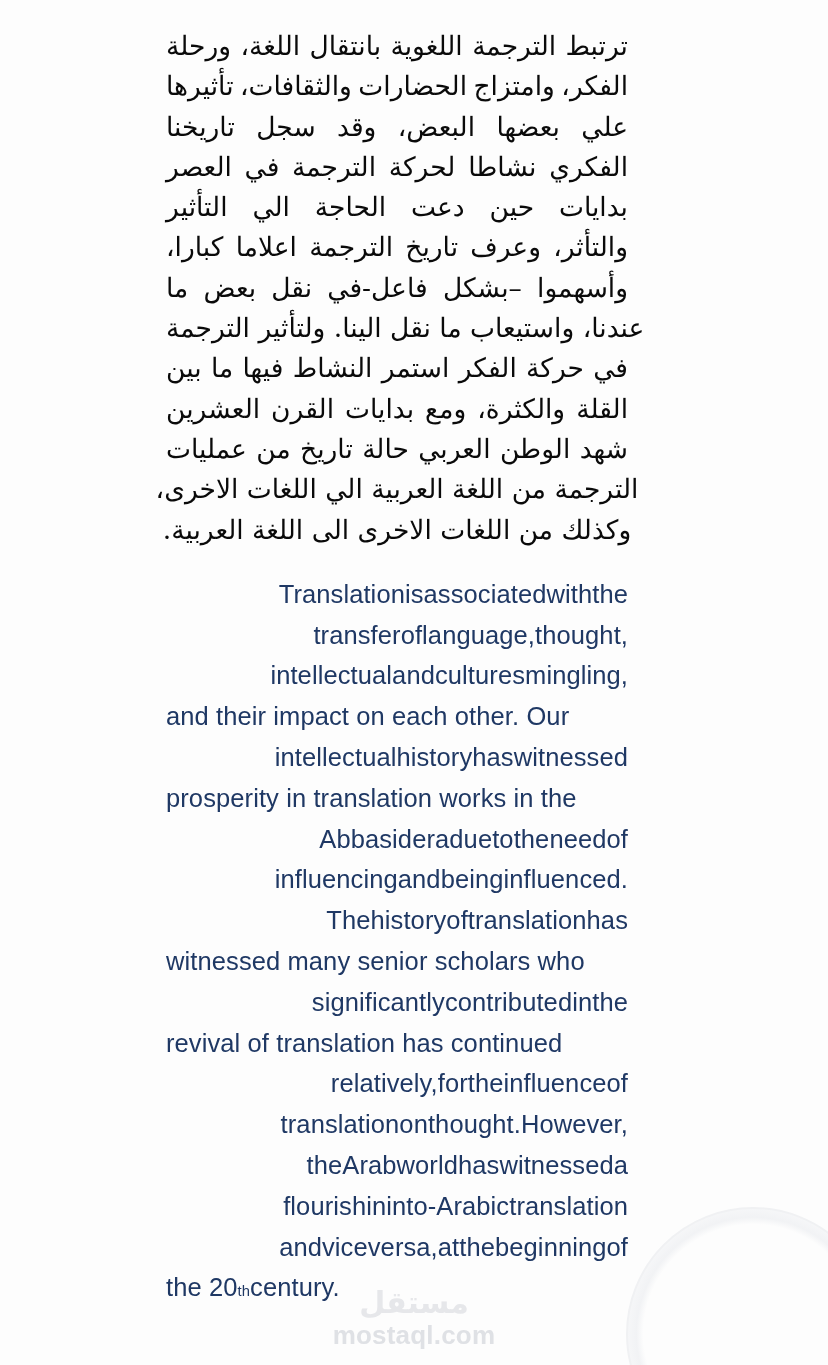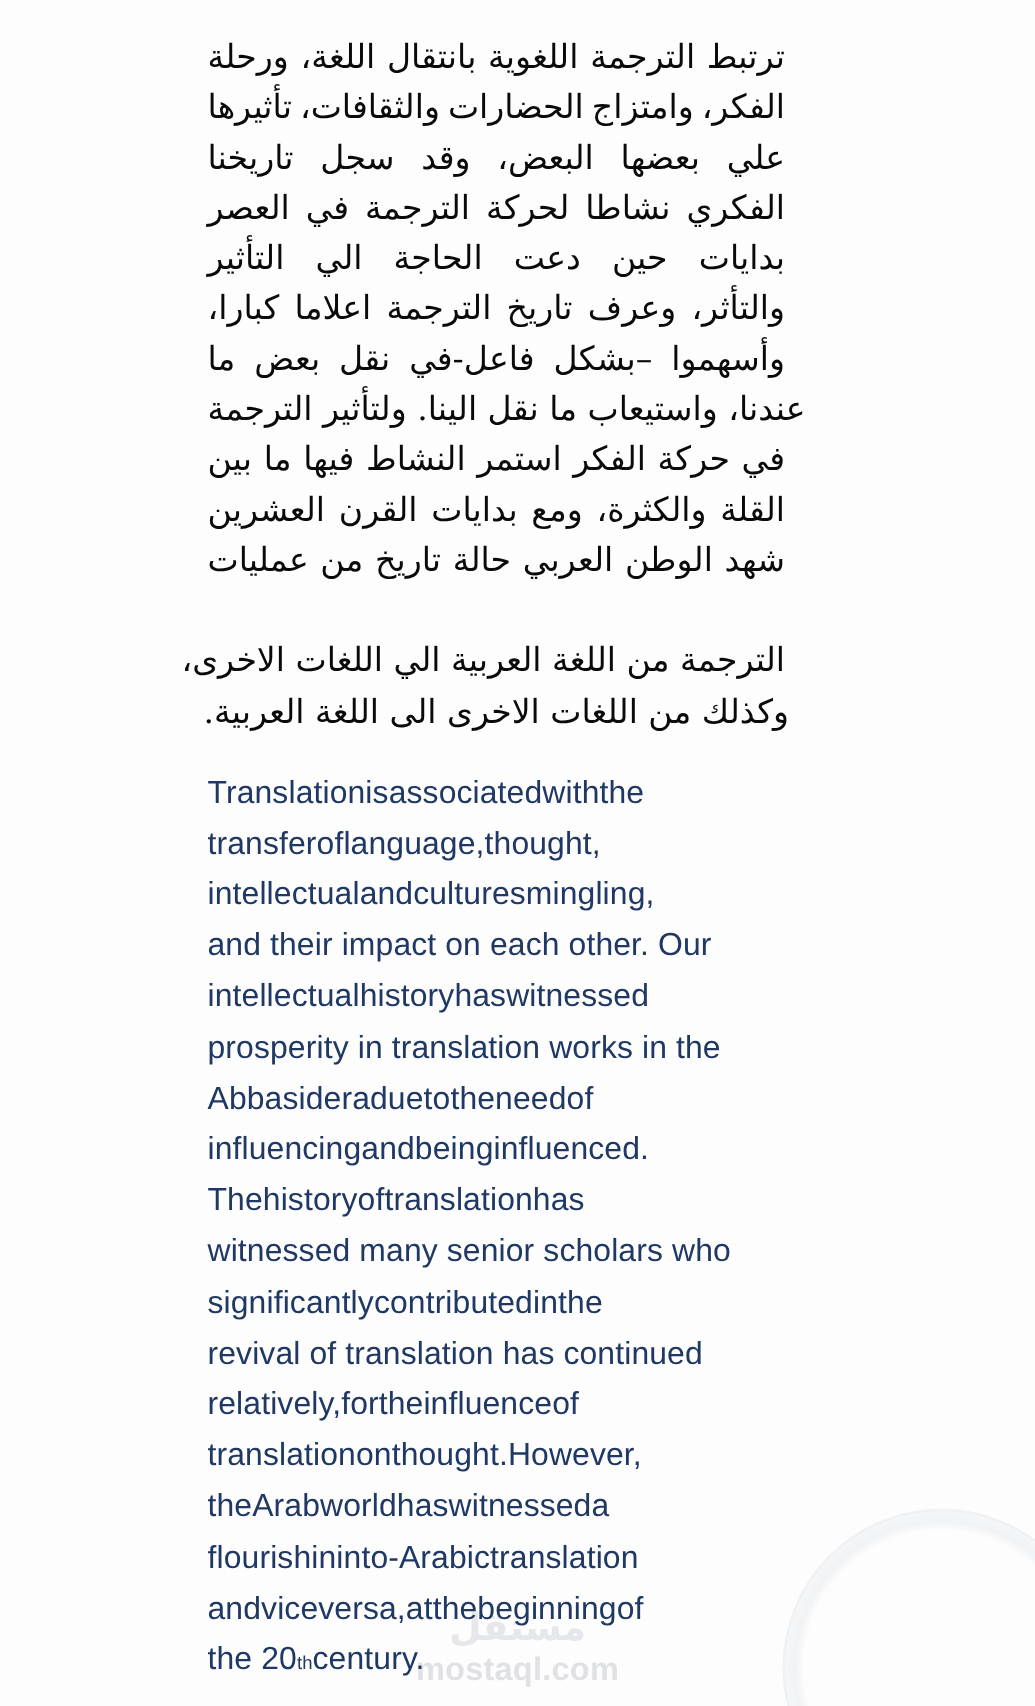--- a/index.html
+++ b/index.html
@@ -77,21 +77,21 @@
     color: #1f3864;
     font-family: "Liberation Sans", sans-serif;
     font-size: 25.5px;
     line-height: 40.8px;
     margin-top: 24px;
     letter-spacing: 0.1px;
   }
   .en-line {
     display: flex;
     flex-direction: row;
-    justify-content: flex-start;
+    justify-content: flex-end;
     white-space: nowrap;
     height: 40.8px;
     align-items: baseline;
   }
   .en-line.ragged {
     justify-content: flex-start;
   }
   .en-line .w {
     display: inline-block;
   }
@@ -225,21 +225,21 @@
         </div>
         <div class="ar-line">
           <span class="w">شهد</span>
           <span class="w">الوطن</span>
           <span class="w">العربي</span>
           <span class="w">حالة</span>
           <span class="w">تاريخ</span>
           <span class="w">من</span>
           <span class="w">عمليات</span>
         </div>
-        <div class="ar-line ragged" style="justify-content: flex-start; margin-top: 40px;">
+        <div class="ar-line ragged" style="justify-content: center;">
           <span class="w">الترجمة من اللغة العربية الي اللغات الاخرى،</span>
         </div>
         <div class="ar-line last" style="justify-content: center;">
           <span class="w">وكذلك من اللغات الاخرى الى اللغة العربية.</span>
         </div>
       </div>
 
     <div class="english-block" id="english-block">
         <div class="en-line">
           <span class="w">Translation</span>

